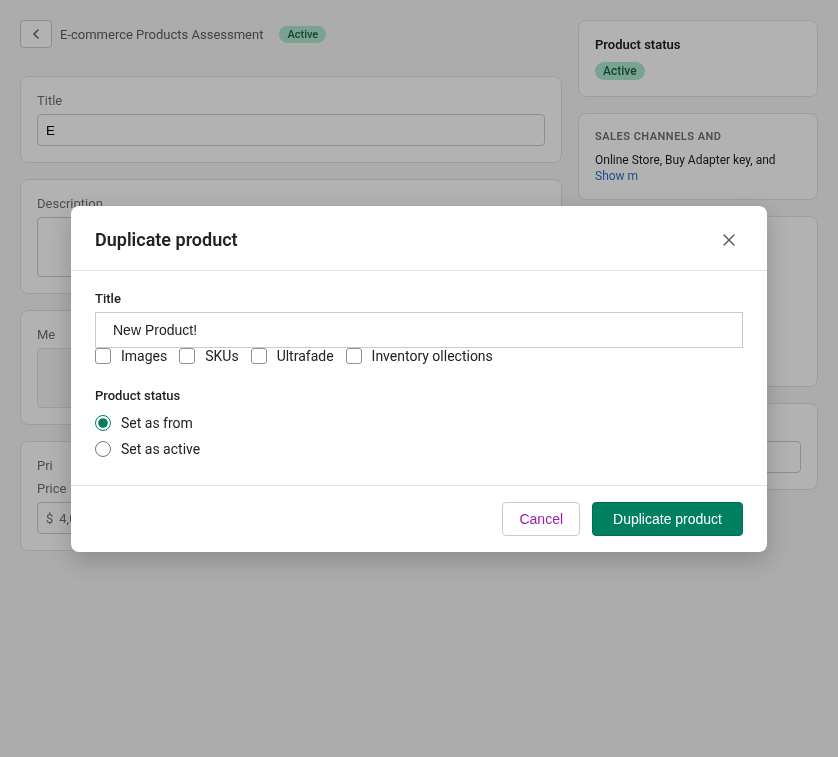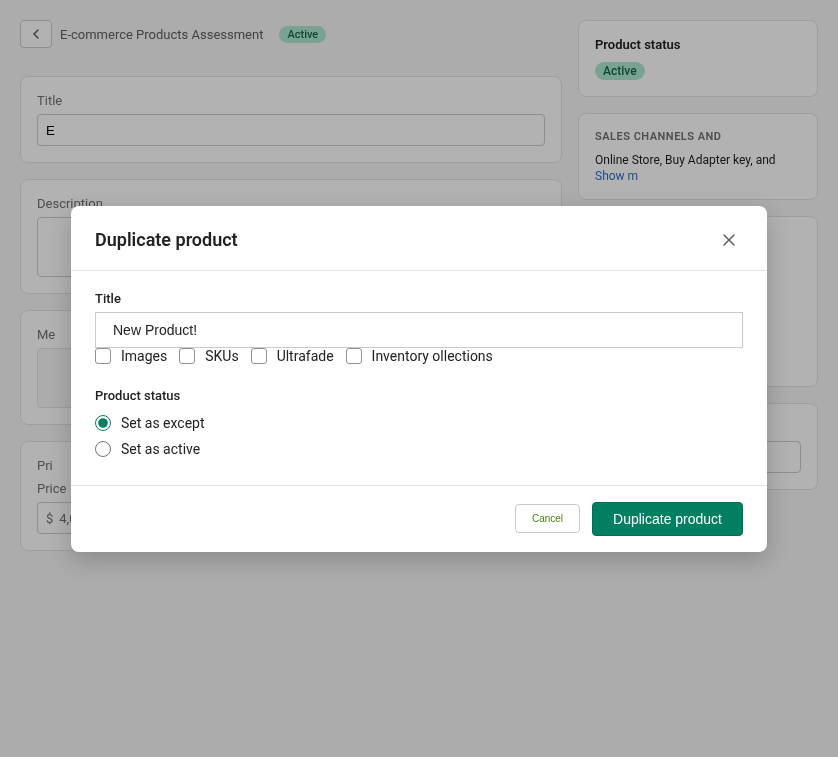--- a/index.html
+++ b/index.html
@@ -326,23 +326,23 @@
       gap: 12px;
       padding: 16px 24px;
       border-top: 1px solid #e1e3e5;
     }
 
     .btn-cancel {
       background: #fff;
       border: 1px solid #c9cccf;
       border-radius: 4px;
       padding: 8px 16px;
-      font-size: 10px;
+      font-size: 14px;
       font-weight: 500;
-      color: #4d7c0f;
+      color: #a21caf;
       cursor: pointer;
     }
 
     .btn-duplicate {
       background: #008060;
       border: 1px solid #006e52;
       border-radius: 4px;
       padding: 8px 20px;
       font-size: 14px;
       font-weight: 500;
@@ -511,21 +511,21 @@
           <input type="checkbox" style="">
           <span class="checkbox-label">Inventory ollections</span>
         </label>
       </div>
 
       <div class="product-status-section">
         <div class="product-status-label">Product status</div>
         <div class="radio-group">
           <label class="radio-item">
             <input type="radio" name="product_status" checked="" style="">
-            <span class="radio-label">Set as except</span>
+            <span class="radio-label">Set as from</span>
           </label>
           <label class="radio-item">
             <input type="radio" name="product_status" style="">
             <span class="radio-label">Set as active</span>
           </label>
         </div>
       </div>
     </div>
 
     <div class="modal-footer">

